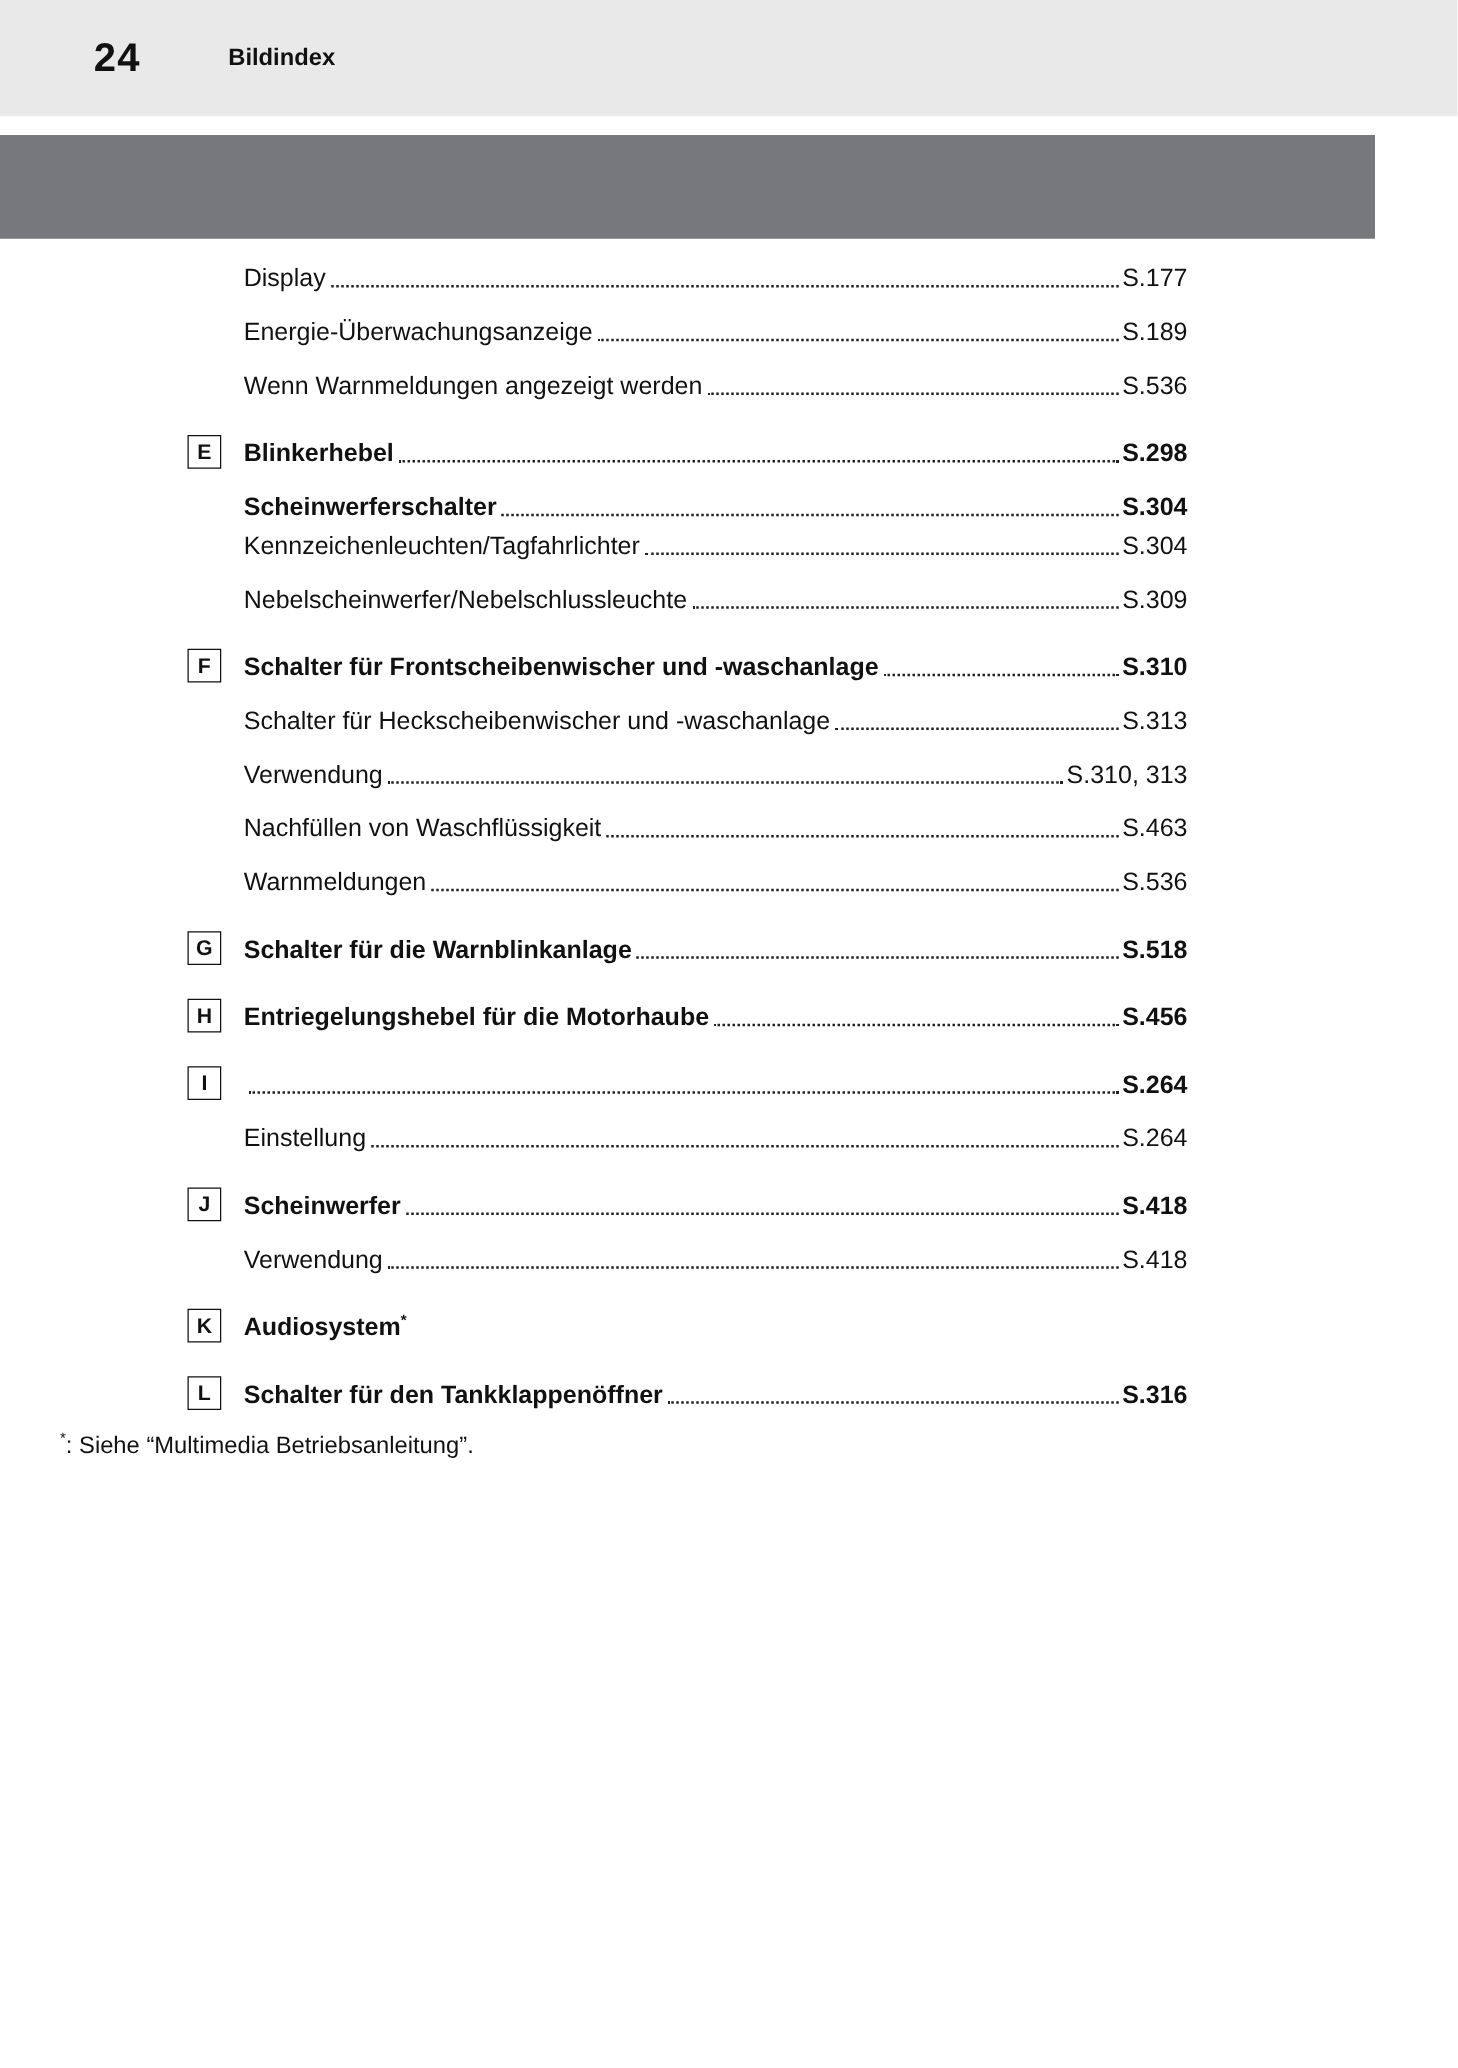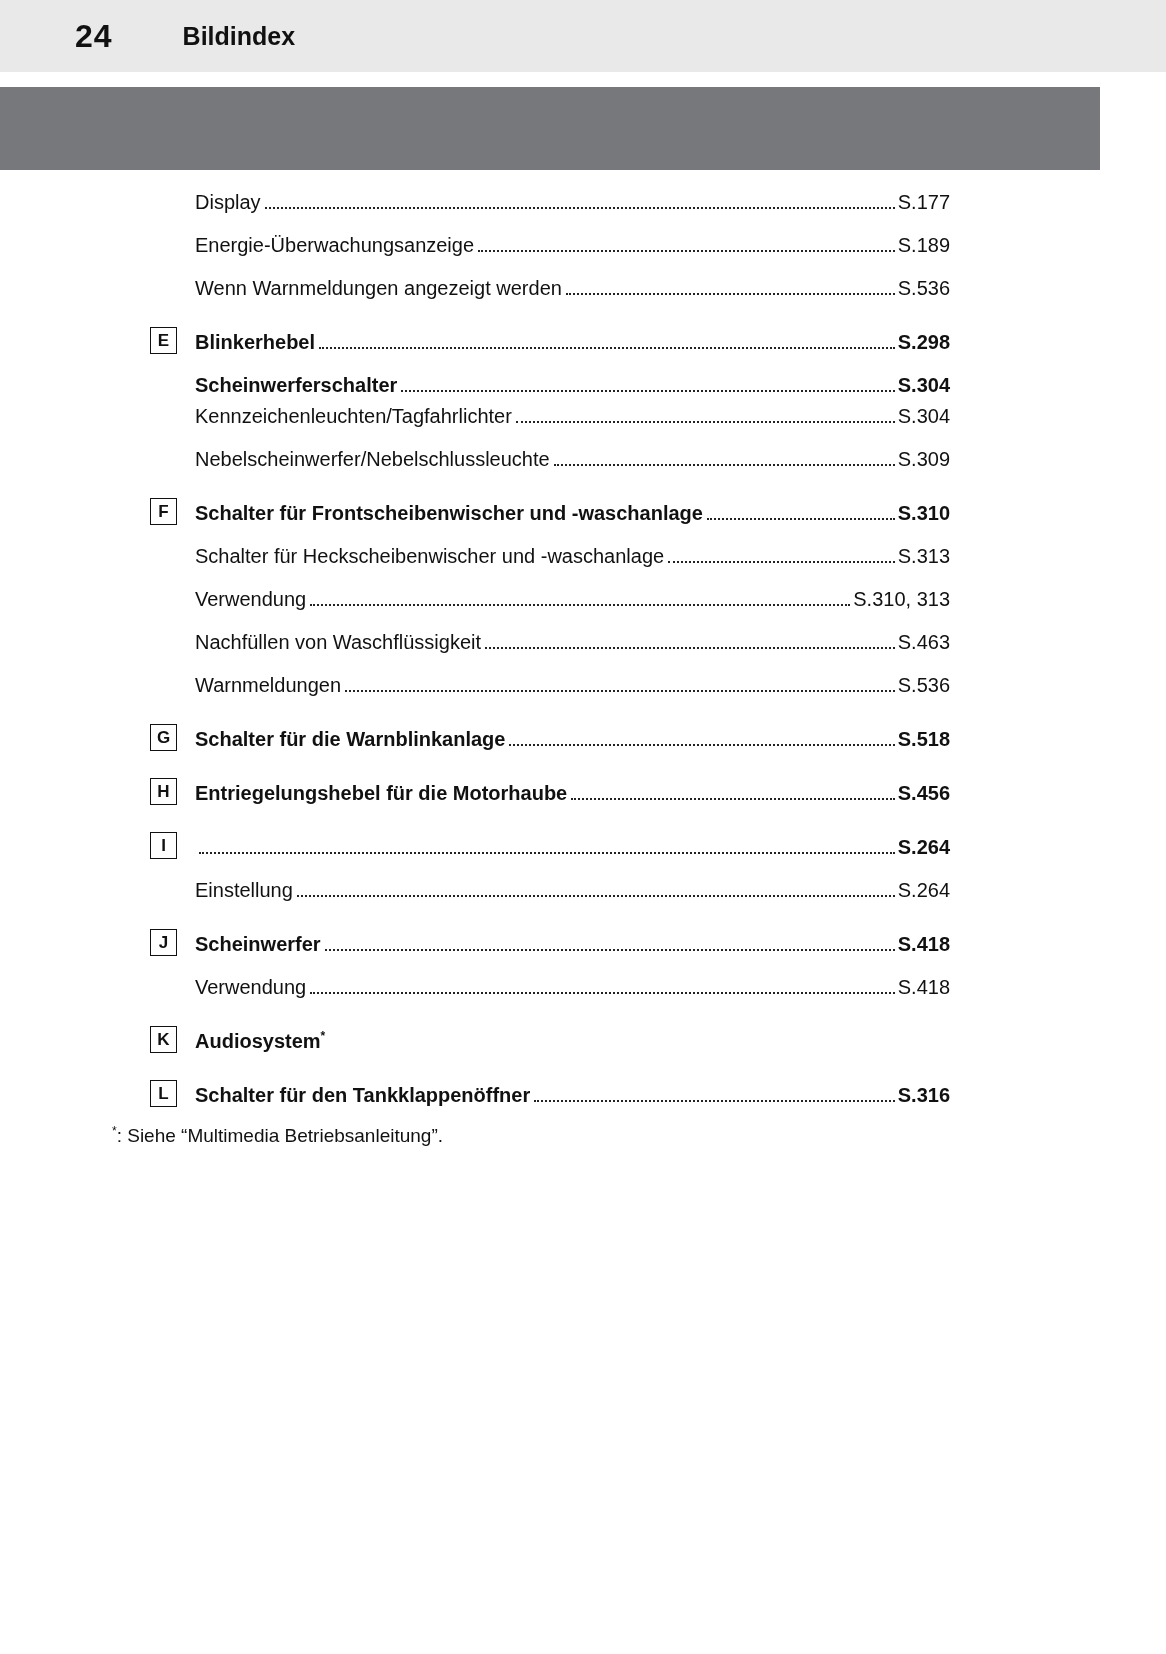--- a/index.html
+++ b/index.html
@@ -6,33 +6,33 @@
   html, body { margin: 0; padding: 0; }
   body {
     width: 1166px;
     height: 1654px;
     background: #ffffff;
     font-family: "Liberation Sans", sans-serif;
     color: #111;
     overflow: hidden;
   }
   .topbar {
-    height: 72px;
+    height: 93px;
     background: #e9e9e9;
     display: flex;
     align-items: center;
   }
   .page-num {
     font-size: 32px;
     font-weight: bold;
     margin-left: 75px;
     letter-spacing: 1px;
   }
   .section-title {
-    font-size: 25px;
+    font-size: 19px;
     font-weight: bold;
     margin-left: 70px;
   }
   .dark-band {
     margin-top: 15px;
     height: 83px;
     width: 1100px;
     background: #77787b;
   }
   .toc {
@@ -74,21 +74,21 @@
     margin: 0 3px 5px 4px;
   }
   .page { white-space: nowrap; }
   sup {
     font-size: 12px;
     vertical-align: super;
     line-height: 0;
     font-weight: bold;
   }
   .footnote {
-    margin: 18px 0 0 112px;
+    margin: 18px 0 0 48px;
     font-size: 19px;
   }
   .footnote sup { font-weight: normal; }
 </style>
 </head>
 <body>
 
 <header class="topbar" style="background: rgb(233, 233, 233);">
   <span class="page-num">24</span>
   <span class="section-title">Bildindex</span>

